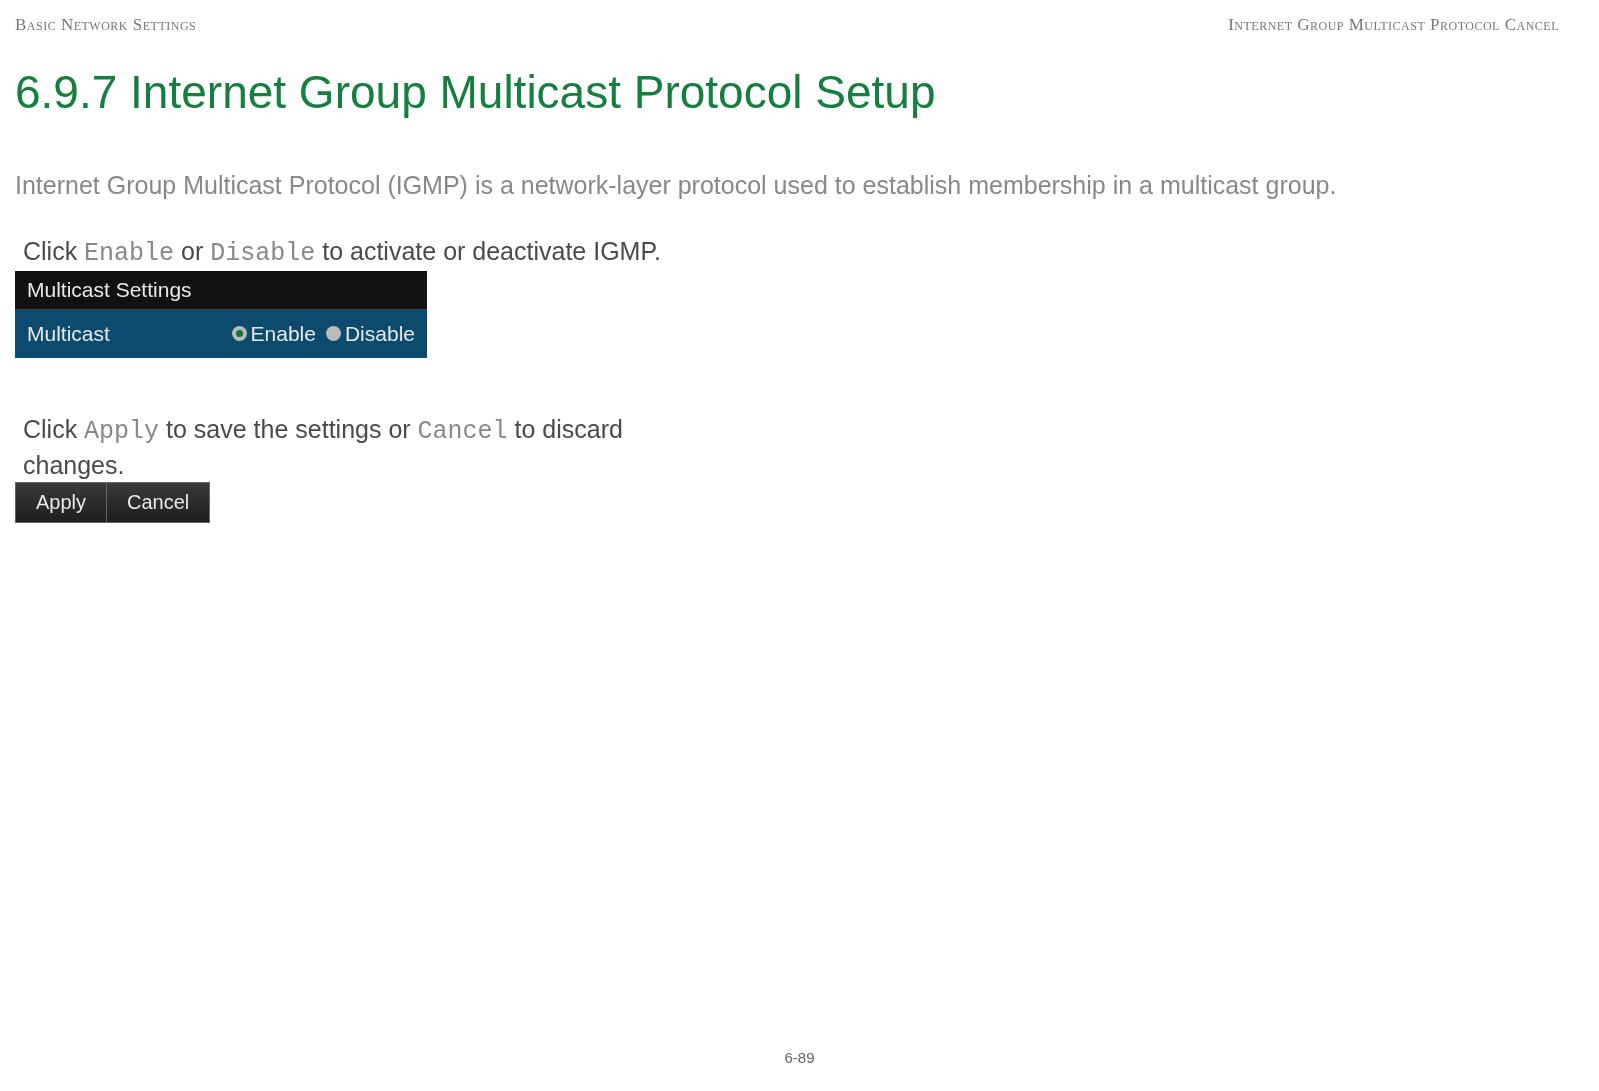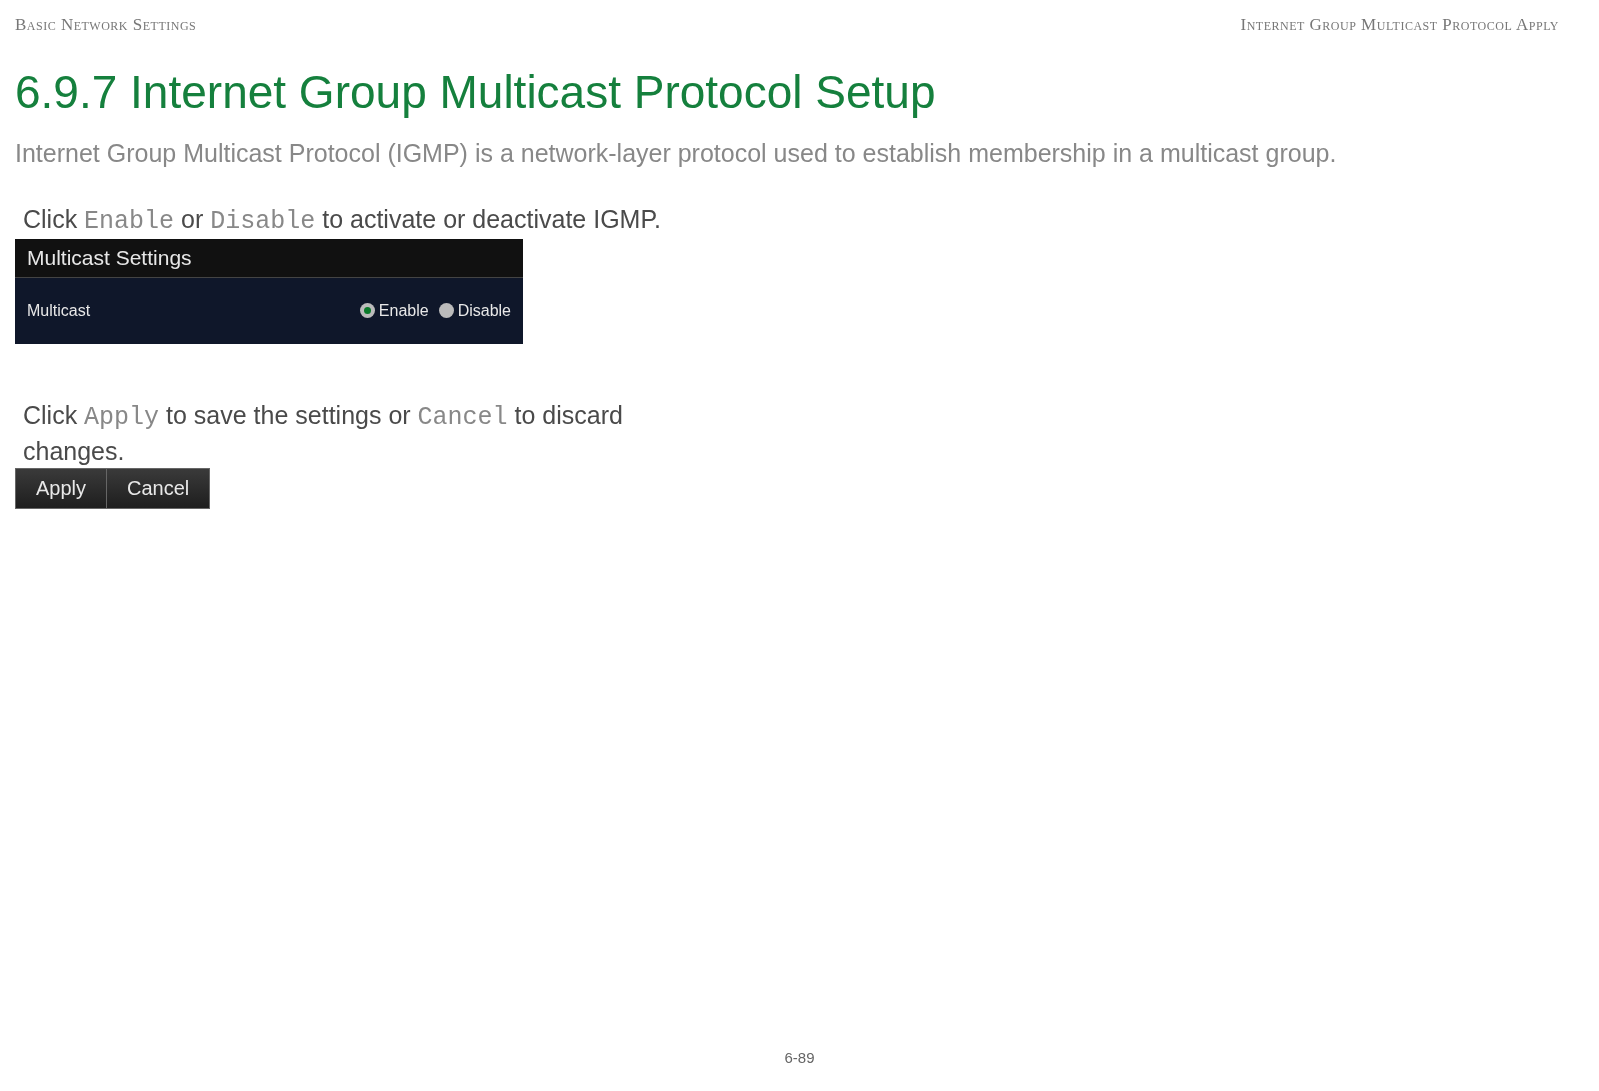--- a/index.html
+++ b/index.html
@@ -25,21 +25,21 @@
       letter-spacing: 0.5px;
       font-family: Liberation Serif, serif;
     }
     .page-title {
       margin-top: 30px;
       font-size: 46px;
       color: #15803d;
       font-weight: normal;
     }
     .intro-text {
-      margin-top: 20px;
+      margin-top: 52px;
       font-size: 25px;
       color: #888;
     }
     .content-row {
       display: flex;
       justify-content: space-between;
       align-items: flex-start;
       margin-top: 35px;
       flex-direction: column;
     }
@@ -48,35 +48,35 @@
       color: #4a4a4a;
       max-width: 700px;
       line-height: 1.35;
       padding-left: 8px;
     }
     .instruction .mono {
       font-family: "Courier New", Courier, monospace;
       color: #888;
     }
     .multicast-panel {
-      width: 508px;
+      width: 412px;
       margin-right: 10px;
     }
     .panel-title {
       background: #111;
       color: #e8e8e8;
       font-size: 21px;
       padding: 7px 12px;
       border-bottom: 1px solid #444;
     }
     .panel-row {
-      background: #0f172a;
+      background: #0c4a6e;
       color: #e8e8e8;
-      font-size: 16px;
-      padding: 24px 12px;
+      font-size: 21px;
+      padding: 12px 12px;
       display: flex;
       justify-content: space-between;
       align-items: center;
     }
     .radio-group {
       display: flex;
       gap: 10px;
       align-items: center;
     }
     .radio-wrap {
@@ -130,21 +130,21 @@
       font-size: 15px;
       color: #666;
       margin-top: 12px;
     }
   </style>
 </head>
 <body>
 
 <div class="header-row">
   <span>Basic Network Settings</span>
-  <span>Internet Group Multicast Protocol Apply</span>
+  <span>Internet Group Multicast Protocol Cancel</span>
 </div>
 
 <h1 class="page-title">6.9.7 Internet Group Multicast Protocol Setup</h1>
 
 <p class="intro-text">Internet Group Multicast Protocol (IGMP) is a network-layer protocol used to establish membership in a multicast group.</p>
 
 <div class="content-row">
   <p class="instruction">
     <span>Click </span><span class="mono">Enable</span><span> or </span><span class="mono">Disable</span><span> to activate or deactivate IGMP.</span>
   </p>

